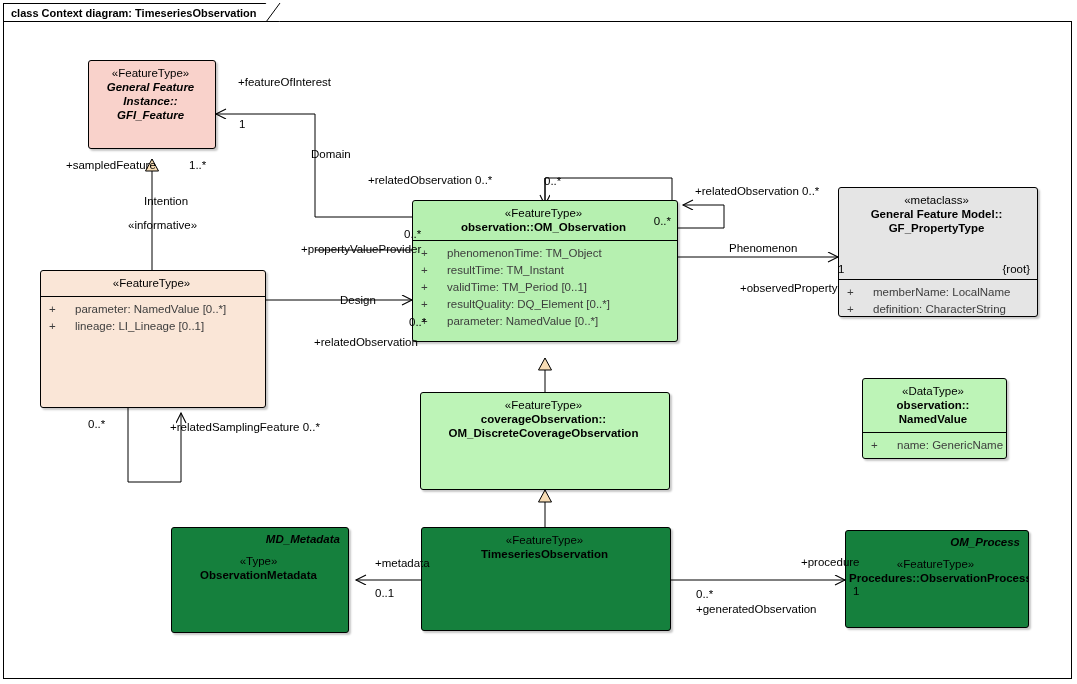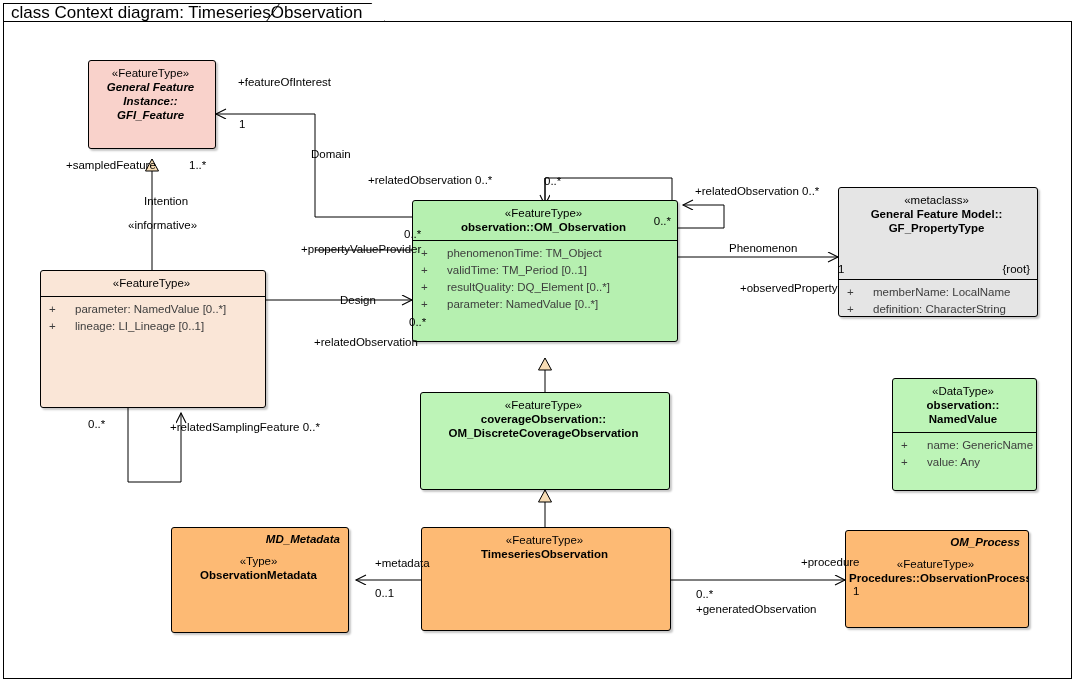--- a/index.html
+++ b/index.html
@@ -32,22 +32,22 @@
     position: absolute;
     left: 3px;
     top: 3px;
     height: 19px;
     background: #ffffff;
     border: 1px solid #000000;
     box-sizing: border-box;
     padding: 0 22px 0 7px;
     display: flex;
     align-items: center;
-    font-size: 17px;
-    font-weight: normal;
+    font-size: 11px;
+    font-weight: bold;
     color: #000000;
     white-space: nowrap;
     clip-path: polygon(0 0, calc(100% - 14px) 0, 100% 100%, 0 100%);
   }
   #frame-tab-slash {
     position: absolute;
     left: 266px;
     top: 3px;
     width: 22px;
     height: 19px;
@@ -125,21 +125,21 @@
     font-size: 11.5px;
     color: #000000;
   }
 
   
   .c-pink   { background: #f9d2cb; }
   .c-pink2  { background: #e5e5e5; }
   .c-peach  { background: #fae6d7; }
   .c-green  { background: #b6f0b0; }
   .c-green2 { background: #bdf4b7; }
-  .c-cyan   { background: #fdba74; }
+  .c-cyan   { background: #15803d; }
 
   
   .lbl {
     position: absolute;
     font-size: 11.5px;
     color: #000000;
     white-space: nowrap;
     line-height: 1;
     margin-left: 20px;
   }
@@ -223,20 +223,23 @@
     <div class="uml-head">
       <div class="stereo">«FeatureType»</div>
       <div class="cname">observation::OM_Observation</div>
       <div class="mult-inbox" style="right:6px; top:13px;">0..*</div>
     </div>
     <div class="uml-compart">
       <div class="attr">
         <span class="vis">+</span><span>phenomenonTime: TM_Object</span>
       </div>
       <div class="attr">
+        <span class="vis">+</span><span>resultTime: TM_Instant</span>
+      </div>
+      <div class="attr">
         <span class="vis">+</span><span>validTime: TM_Period [0..1]</span>
       </div>
       <div class="attr">
         <span class="vis">+</span><span>resultQuality: DQ_Element [0..*]</span>
       </div>
       <div class="attr">
         <span class="vis">+</span><span>parameter: NamedValue [0..*]</span>
       </div>
     </div>
   </div>
@@ -259,21 +262,21 @@
   </div>
 
   <div class="uml-class c-green2" style="left:420px; top:392px; width:250px; height:98px;">
     <div class="uml-head">
       <div class="stereo">«FeatureType»</div>
       <div class="cname">coverageObservation::</div>
       <div class="cname">OM_DiscreteCoverageObservation</div>
     </div>
   </div>
 
-  <div class="uml-class c-green2" style="left:862px; top:378px; width:145px; height:113px;margin-left:30px;">
+  <div class="uml-class c-green2" style="left:862px; top:378px; width:145px; height:81px;">
     <div class="uml-head">
       <div class="stereo">«DataType»</div>
       <div class="cname">observation::</div>
       <div class="cname">NamedValue</div>
     </div>
     <div class="uml-compart">
       <div class="attr">
         <span class="vis">+</span><span>name: GenericName</span>
       </div>
       <div class="attr">

